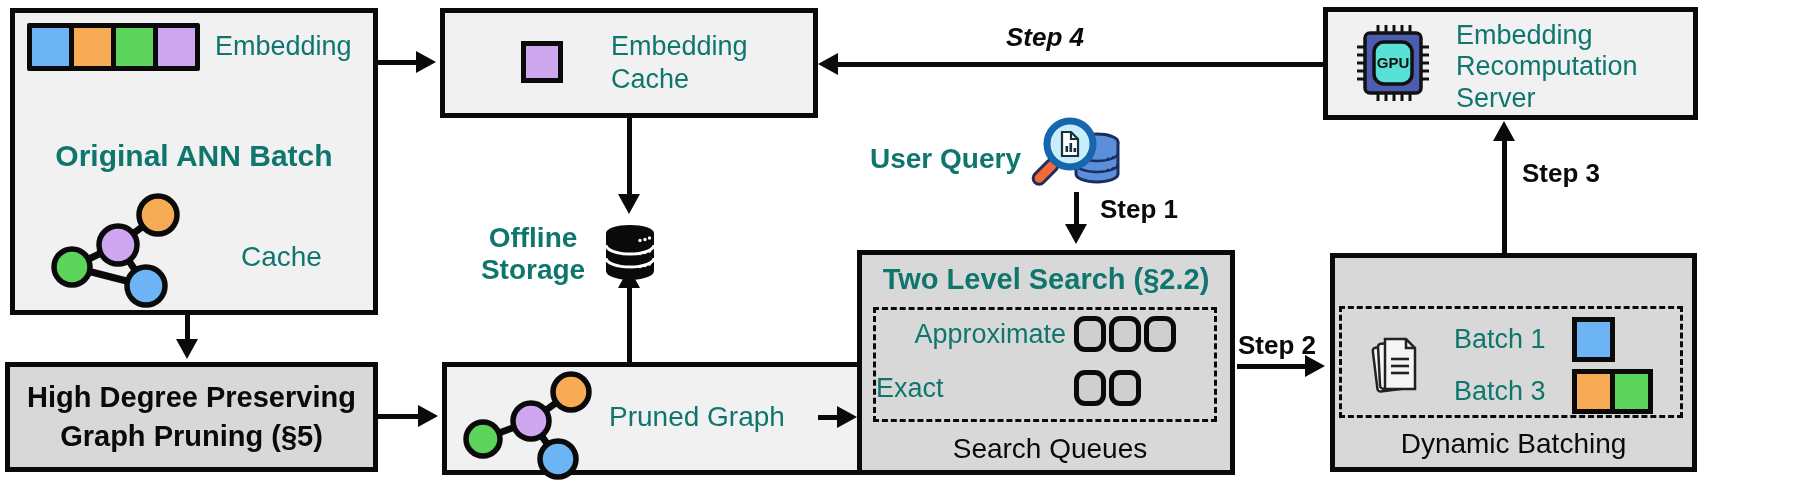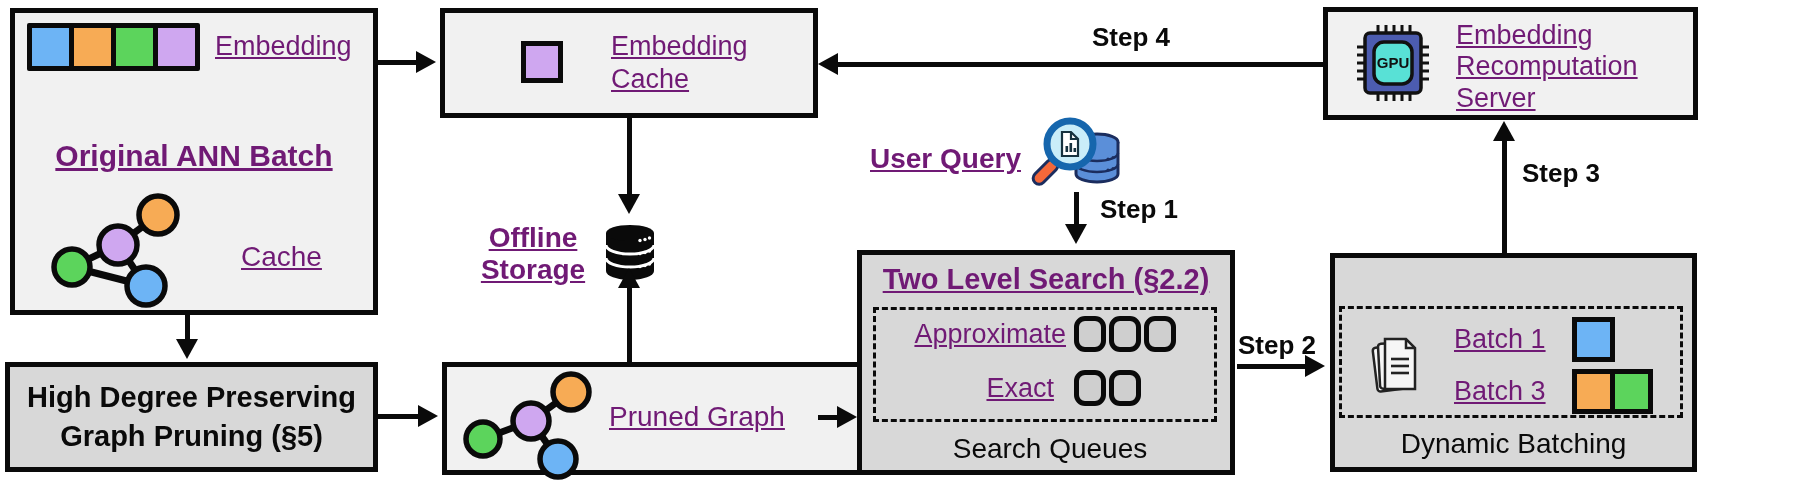--- a/index.html
+++ b/index.html
@@ -11,21 +11,21 @@
   .box.dark  { background:#d8d8d8; }
 
   .hline { position:absolute; height:5px; background:#0a0a0a; }
   .vline { position:absolute; width:5px; background:#0a0a0a; }
   .ah { position:absolute; width:0; height:0; }
   .ah.right { border-top:11px solid transparent; border-bottom:11px solid transparent; border-left:20px solid #0a0a0a; }
   .ah.left  { border-top:11px solid transparent; border-bottom:11px solid transparent; border-right:20px solid #0a0a0a; }
   .ah.down  { border-left:11px solid transparent; border-right:11px solid transparent; border-top:20px solid #0a0a0a; }
   .ah.up    { border-left:11px solid transparent; border-right:11px solid transparent; border-bottom:20px solid #0a0a0a; }
 
-  .lbl { position:absolute; color:#701a75; font-size:27px; white-space:nowrap;text-decoration:underline; }
+  .lbl { position:absolute; color:#0f766e; font-size:27px; white-space:nowrap; }
   .bold { font-weight:bold; }
   .preline { white-space:pre-line; }
   .center { text-align:center; }
 
   .swatch-strip { position:absolute; display:flex; gap:5px; background:#0a0a0a; padding:5px; border-radius:2px; }
   .swatch { width:37px; height:38px; }
   .cache-swatch { position:absolute; width:42px; height:42px; border:5px solid #0a0a0a; }
 
   .dashed-panel { position:absolute; border:3px dashed #0a0a0a; }
 
@@ -173,21 +173,21 @@
     <div class="dashed-panel" style="left:11px; top:52px; width:344px; height:115px;">
       <div class="queue-row" style="left:0; top:6px; width:100%;">
         <div class="lbl" style="position:static; width:198px; text-align:right; padding-right:8px;">Approximate</div>
         <div class="queue-slots">
           <div class="queue-slot"></div>
           <div class="queue-slot"></div>
           <div class="queue-slot"></div>
         </div>
       </div>
       <div class="queue-row" style="left:0; top:60px; width:100%;">
-        <div class="lbl" style="position:static; width:198px; text-align:right; padding-right:20px;">Exact</div>
+        <div class="lbl" style="position:static; width:198px; text-align:left; padding-right:20px;">Exact</div>
         <div class="queue-slots">
           <div class="queue-slot"></div>
           <div class="queue-slot"></div>
         </div>
       </div>
     </div>
     <div class="caption" style="left:4px; top:178px;">Search Queues</div>
   </div>
 
   <div class="hline" style="left:1237px; top:364px; width:70px;"></div>
@@ -258,15 +258,15 @@
       <rect x="24" y="20" width="38" height="42" rx="10" fill="#58e1d6" stroke="#111" stroke-width="3.5"></rect>
       <text x="43" y="46" font-size="15" font-weight="bold" text-anchor="middle" fill="#111">GPU</text>
     </svg>
     <div class="lbl preline" style="left:128px; top:8px; line-height:1.16;">Embedding
 Recomputation
 Server</div>
   </div>
 
   <div class="hline" style="left:838px; top:62px; width:485px;"></div>
   <div class="ah left" style="left:818px; top:53px;"></div>
-  <div class="stepline-label" style="left:1092px; top:22px;">Step 4</div>
+  <div class="stepline-label" style="left:1006px; top:22px;font-style:italic;">Step 4</div>
 
 </div>
 
 </body></html>

